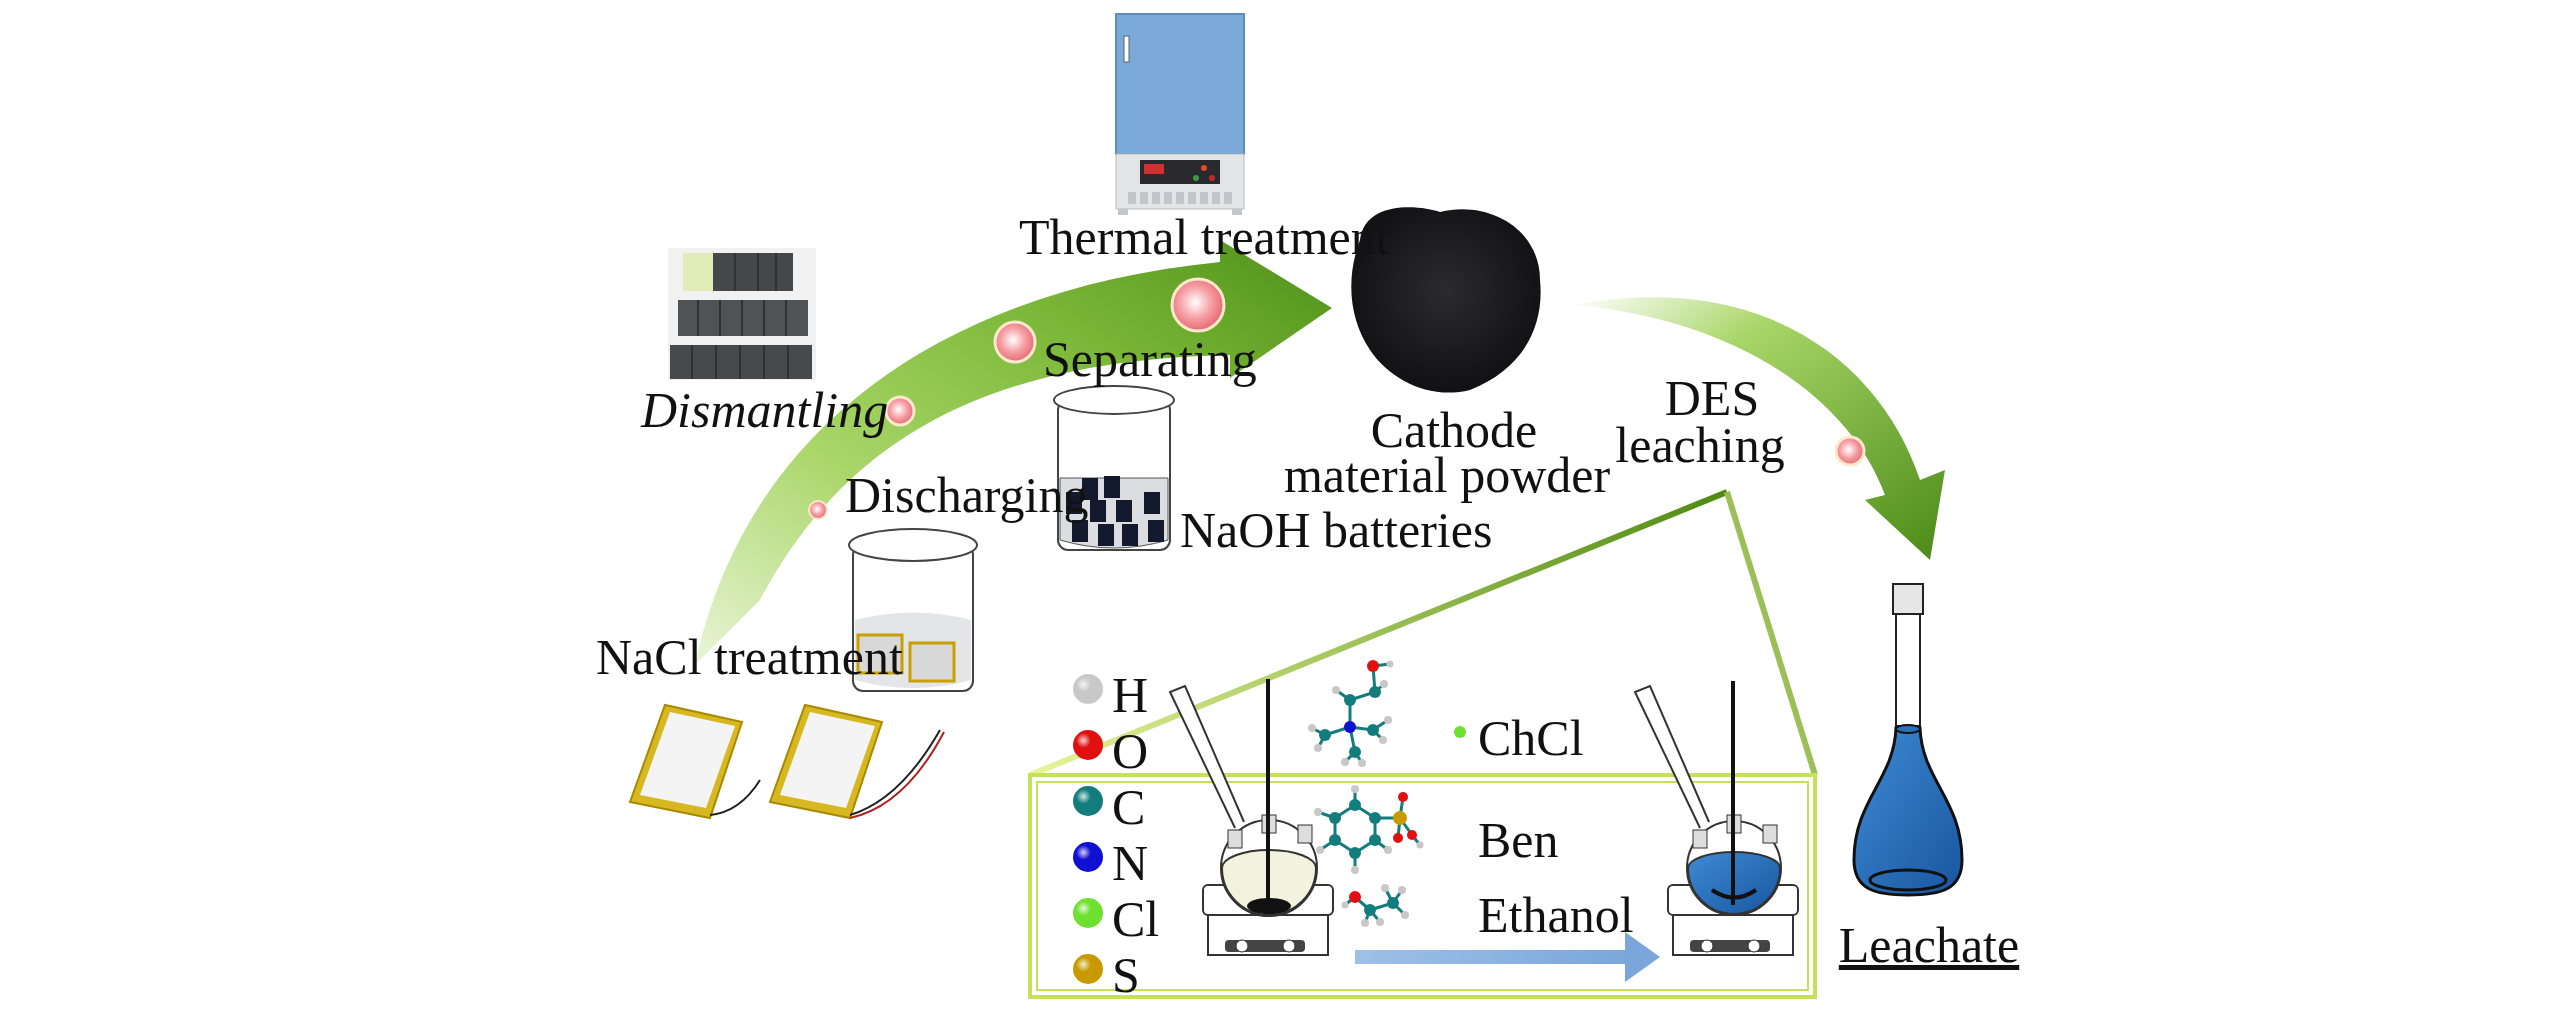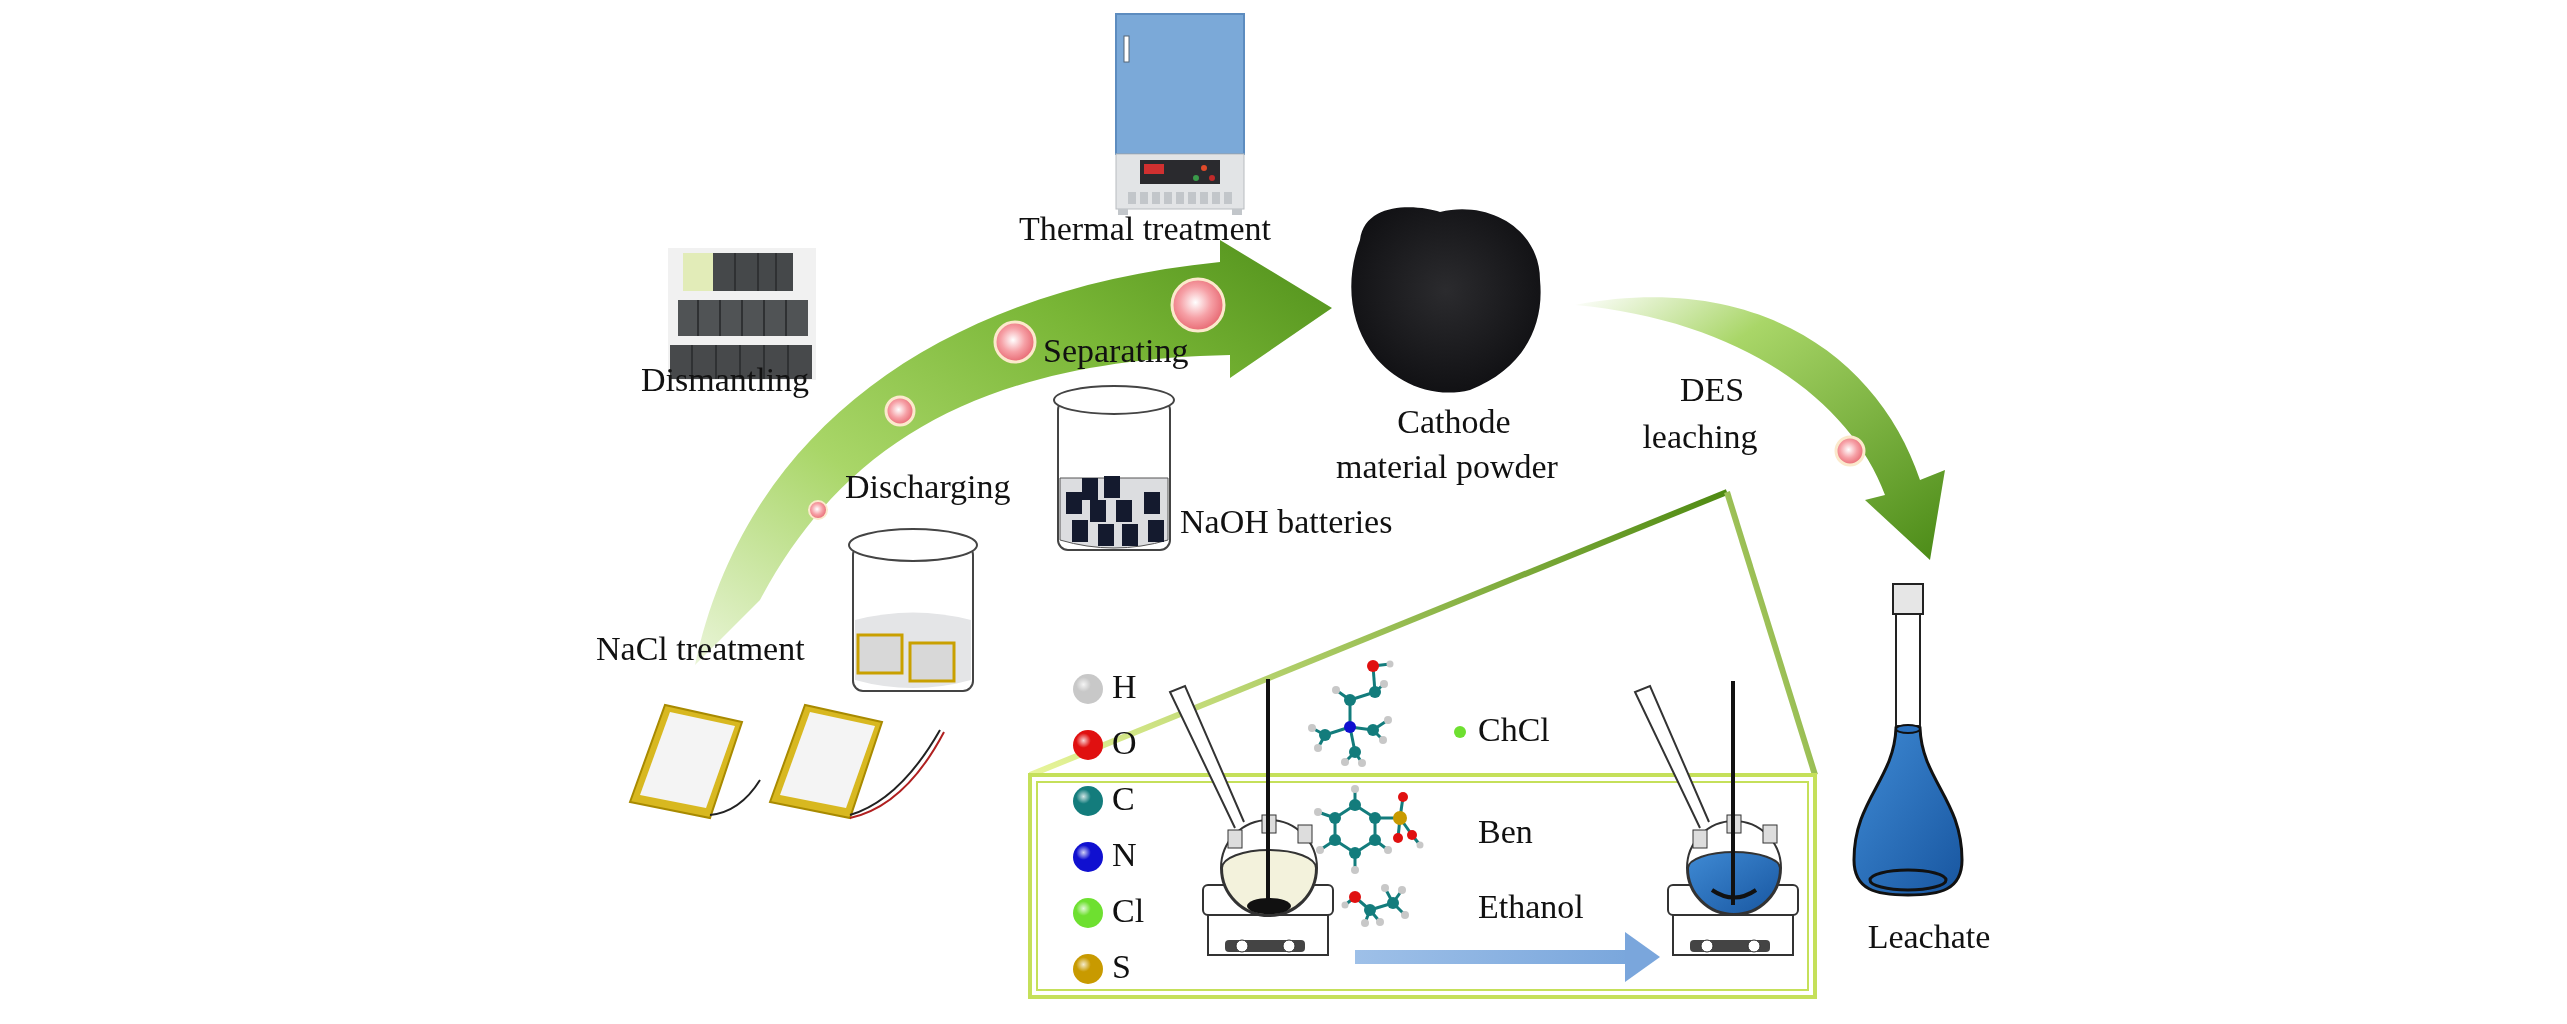--- a/index.html
+++ b/index.html
@@ -1,19 +1,19 @@
 <!DOCTYPE html>
 <html><head>
 <meta charset="utf-8">
 <style>
   html,body{margin:0;padding:0;background:#ffffff;}
   body{width:2567px;height:1024px;position:relative;overflow:hidden;font-family:"Liberation Serif","DejaVu Serif",serif;}
   #stage{position:absolute;left:0;top:0;width:2567px;height:1024px;}
   .lbl{position:absolute;font-family:"Liberation Serif","DejaVu Serif",serif;color:#111;white-space:nowrap;line-height:1;}
-  .big{font-size:34px;}
+  .big{font-size:50px;}
   .center{transform:translateX(-50%);text-align:center;}
 </style>
 </head>
 <body>
 
 <div id="stage">
 <svg width="2567" height="1024" viewBox="0 0 2567 1024">
   <defs>
     <linearGradient id="gArrow" x1="0" y1="1" x2="1" y2="0">
       <stop offset="0" stop-color="#eaf5d8"></stop>
@@ -310,29 +310,29 @@
     <rect x="1896" y="614" width="24" height="112" fill="#ffffff" stroke="#222" stroke-width="2"></rect>
     <path d="M 1896 728 L 1920 728 C 1922 780, 1962 800, 1962 860 C 1962 890, 1940 895, 1908 895 C 1876 895, 1854 890, 1854 860 C 1854 800, 1894 780, 1896 728 Z" fill="url(#gBlue)" stroke="#111" stroke-width="3"></path>
     <ellipse cx="1908" cy="880" rx="38" ry="10" fill="none" stroke="#111" stroke-width="3"></ellipse>
     <ellipse cx="1908" cy="729" rx="12" ry="4" fill="#2a70bd" stroke="#111" stroke-width="2"></ellipse>
   </g>
 </svg>
 
 
 <div class="lbl big" style="left:1019px;top:212px;">Thermal treatment</div>
 <div class="lbl big" style="left:1043px;top:334px;">Separating</div>
-<div class="lbl big" style="left:641px;top:363px;">Dismantling</div>
+<div class="lbl big" style="left:641px;top:385px;font-style:italic;">Dismantling</div>
 <div class="lbl big" style="left:845px;top:470px;">Discharging</div>
 <div class="lbl big" style="left:1180px;top:505px;">NaOH batteries</div>
 <div class="lbl big" style="left:596px;top:632px;">NaCl treatment</div>
 <div class="lbl big center" style="left:1447px;top:405px;margin-left:7px;">Cathode</div>
 <div class="lbl big center" style="left:1447px;top:450px;">material powder</div>
 <div class="lbl big center" style="left:1700px;top:373px;margin-left:12px;">DES</div>
 <div class="lbl big center" style="left:1700px;top:420px;">leaching</div>
-<div class="lbl big center" style="left:1929px;top:920px;">Leachate</div>
+<div class="lbl big center" style="left:1929px;top:920px;text-decoration:underline;">Leachate</div>
 
 
 <div class="lbl big" style="left:1112px;top:670px;">H</div>
 <div class="lbl big" style="left:1112px;top:726px;">O</div>
 <div class="lbl big" style="left:1112px;top:782px;">C</div>
 <div class="lbl big" style="left:1112px;top:838px;">N</div>
 <div class="lbl big" style="left:1112px;top:894px;">Cl</div>
 <div class="lbl big" style="left:1112px;top:950px;">S</div>
 
 

